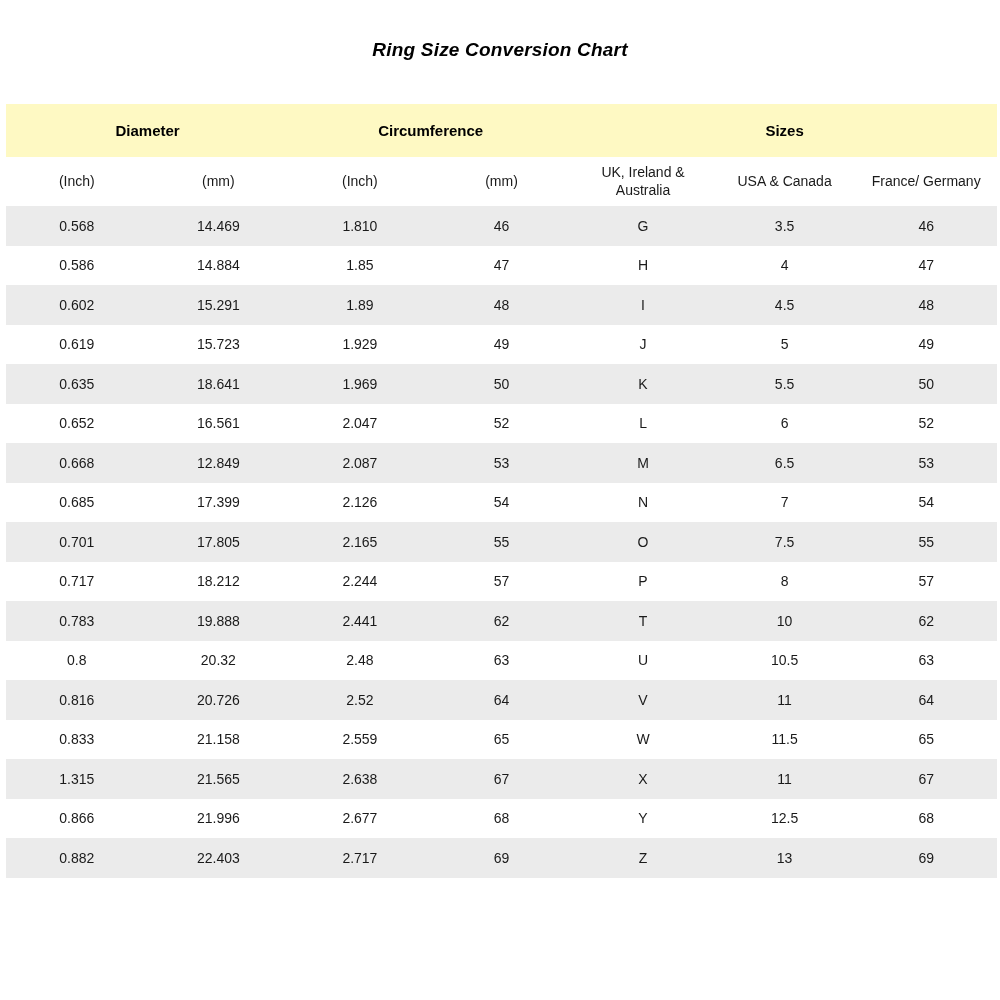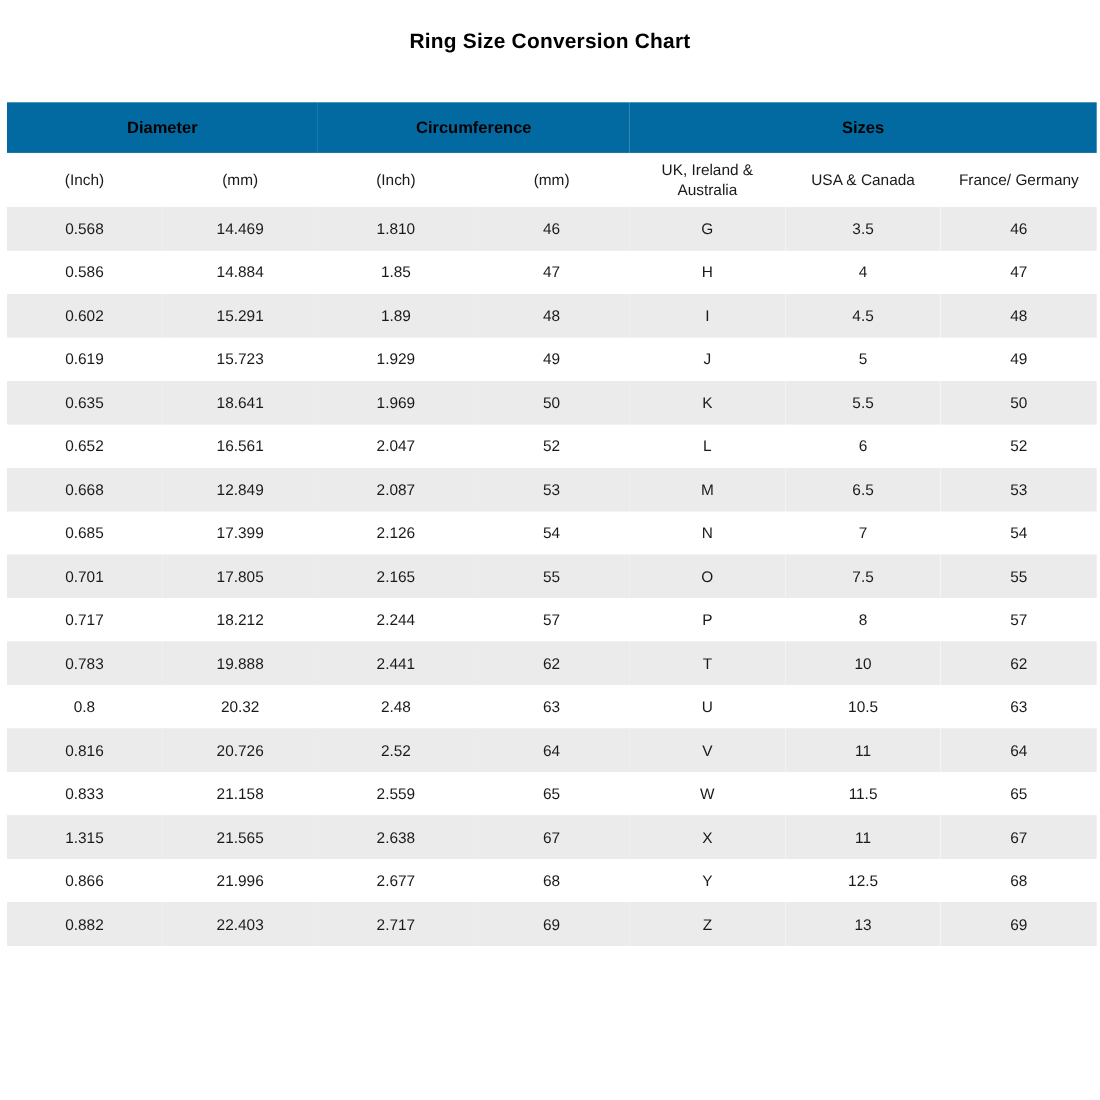--- a/index.html
+++ b/index.html
@@ -12,46 +12,47 @@
     font-family: "Liberation Sans", sans-serif;
     color: #1a1a1a;
     overflow: hidden;
   }
   .page {
     width: 1000px;
     height: 1000px;
     position: relative;
   }
   .title {
-    margin: 0;
+    margin: 11px;
     padding-top: 28px;
     text-align: center;
     font-size: 19px;
     font-weight: bold;
     color: #000000;
     letter-spacing: 0.2px;
+    font-style: italic;
   }
   table.chart {
     border-collapse: collapse;
     table-layout: fixed;
     width: 991px;
     margin: 43px 3px 0 6px;
     border: none;
   }
   table.chart col { width: 14.2857%; }
   th, td {
     text-align: center;
     vertical-align: middle;
     padding: 2px 8px;
     border: none;
     overflow: hidden;
   }
   tr.group-row th {
-    height: 46px;
-    background: #0369a1;
+    height: 53px;
+    background: #fef9c3;
     font-size: 15px;
     font-weight: bold;
     color: #000000;
   }
   tr.sub-row th {
     height: 49px;
     background: #ffffff;
     font-size: 14px;
     font-weight: normal;
     color: #1a1a1a;

